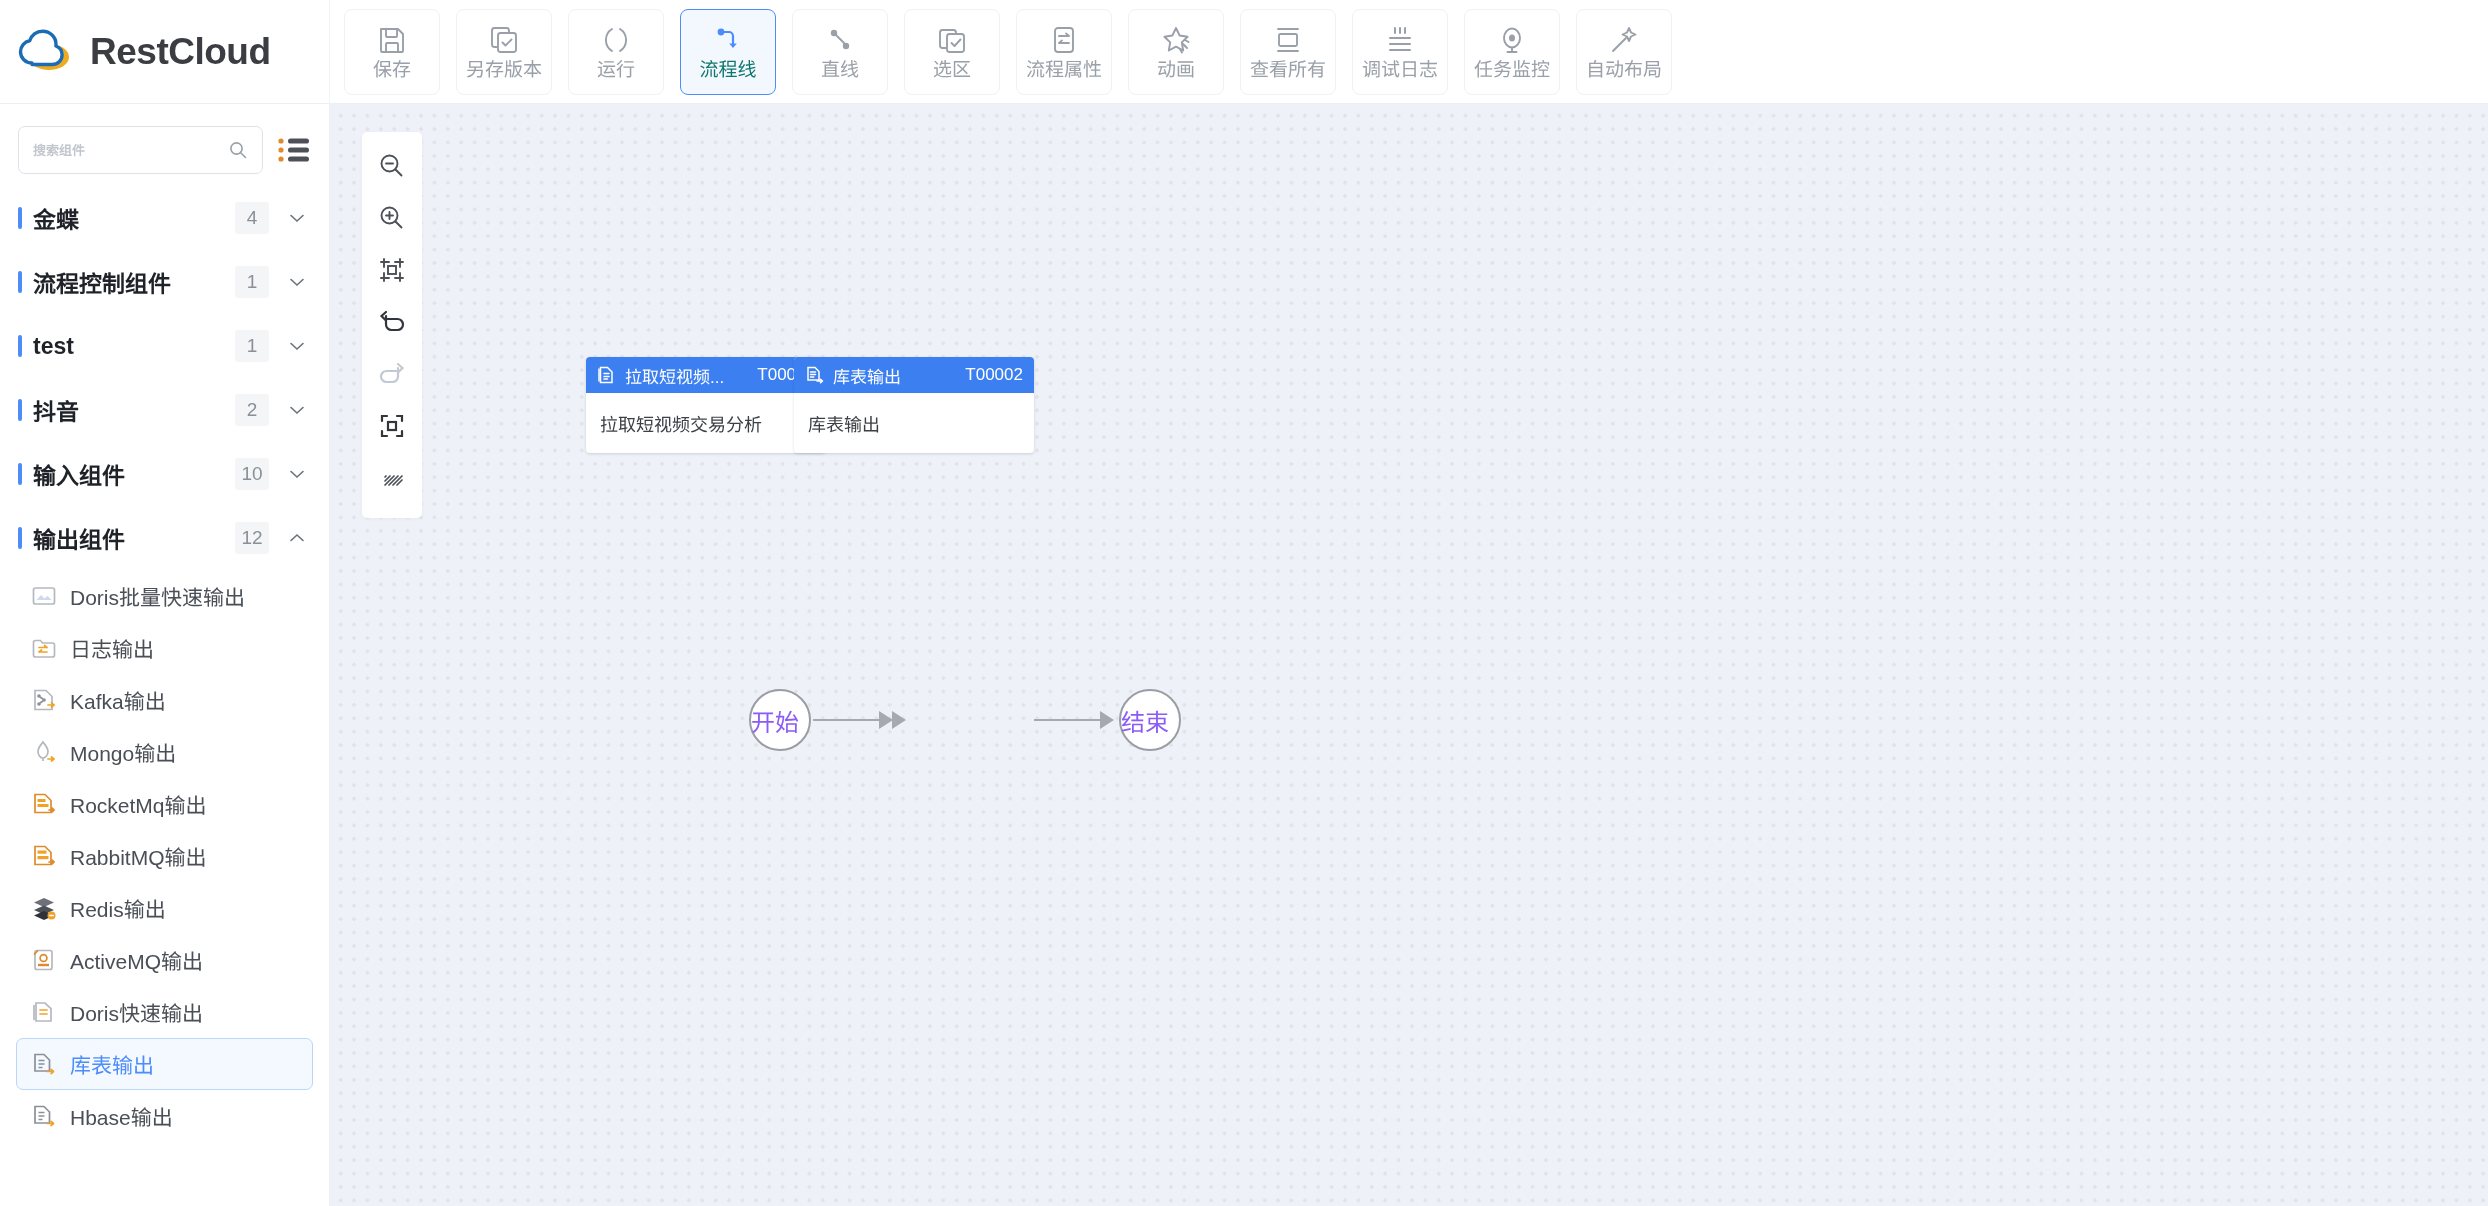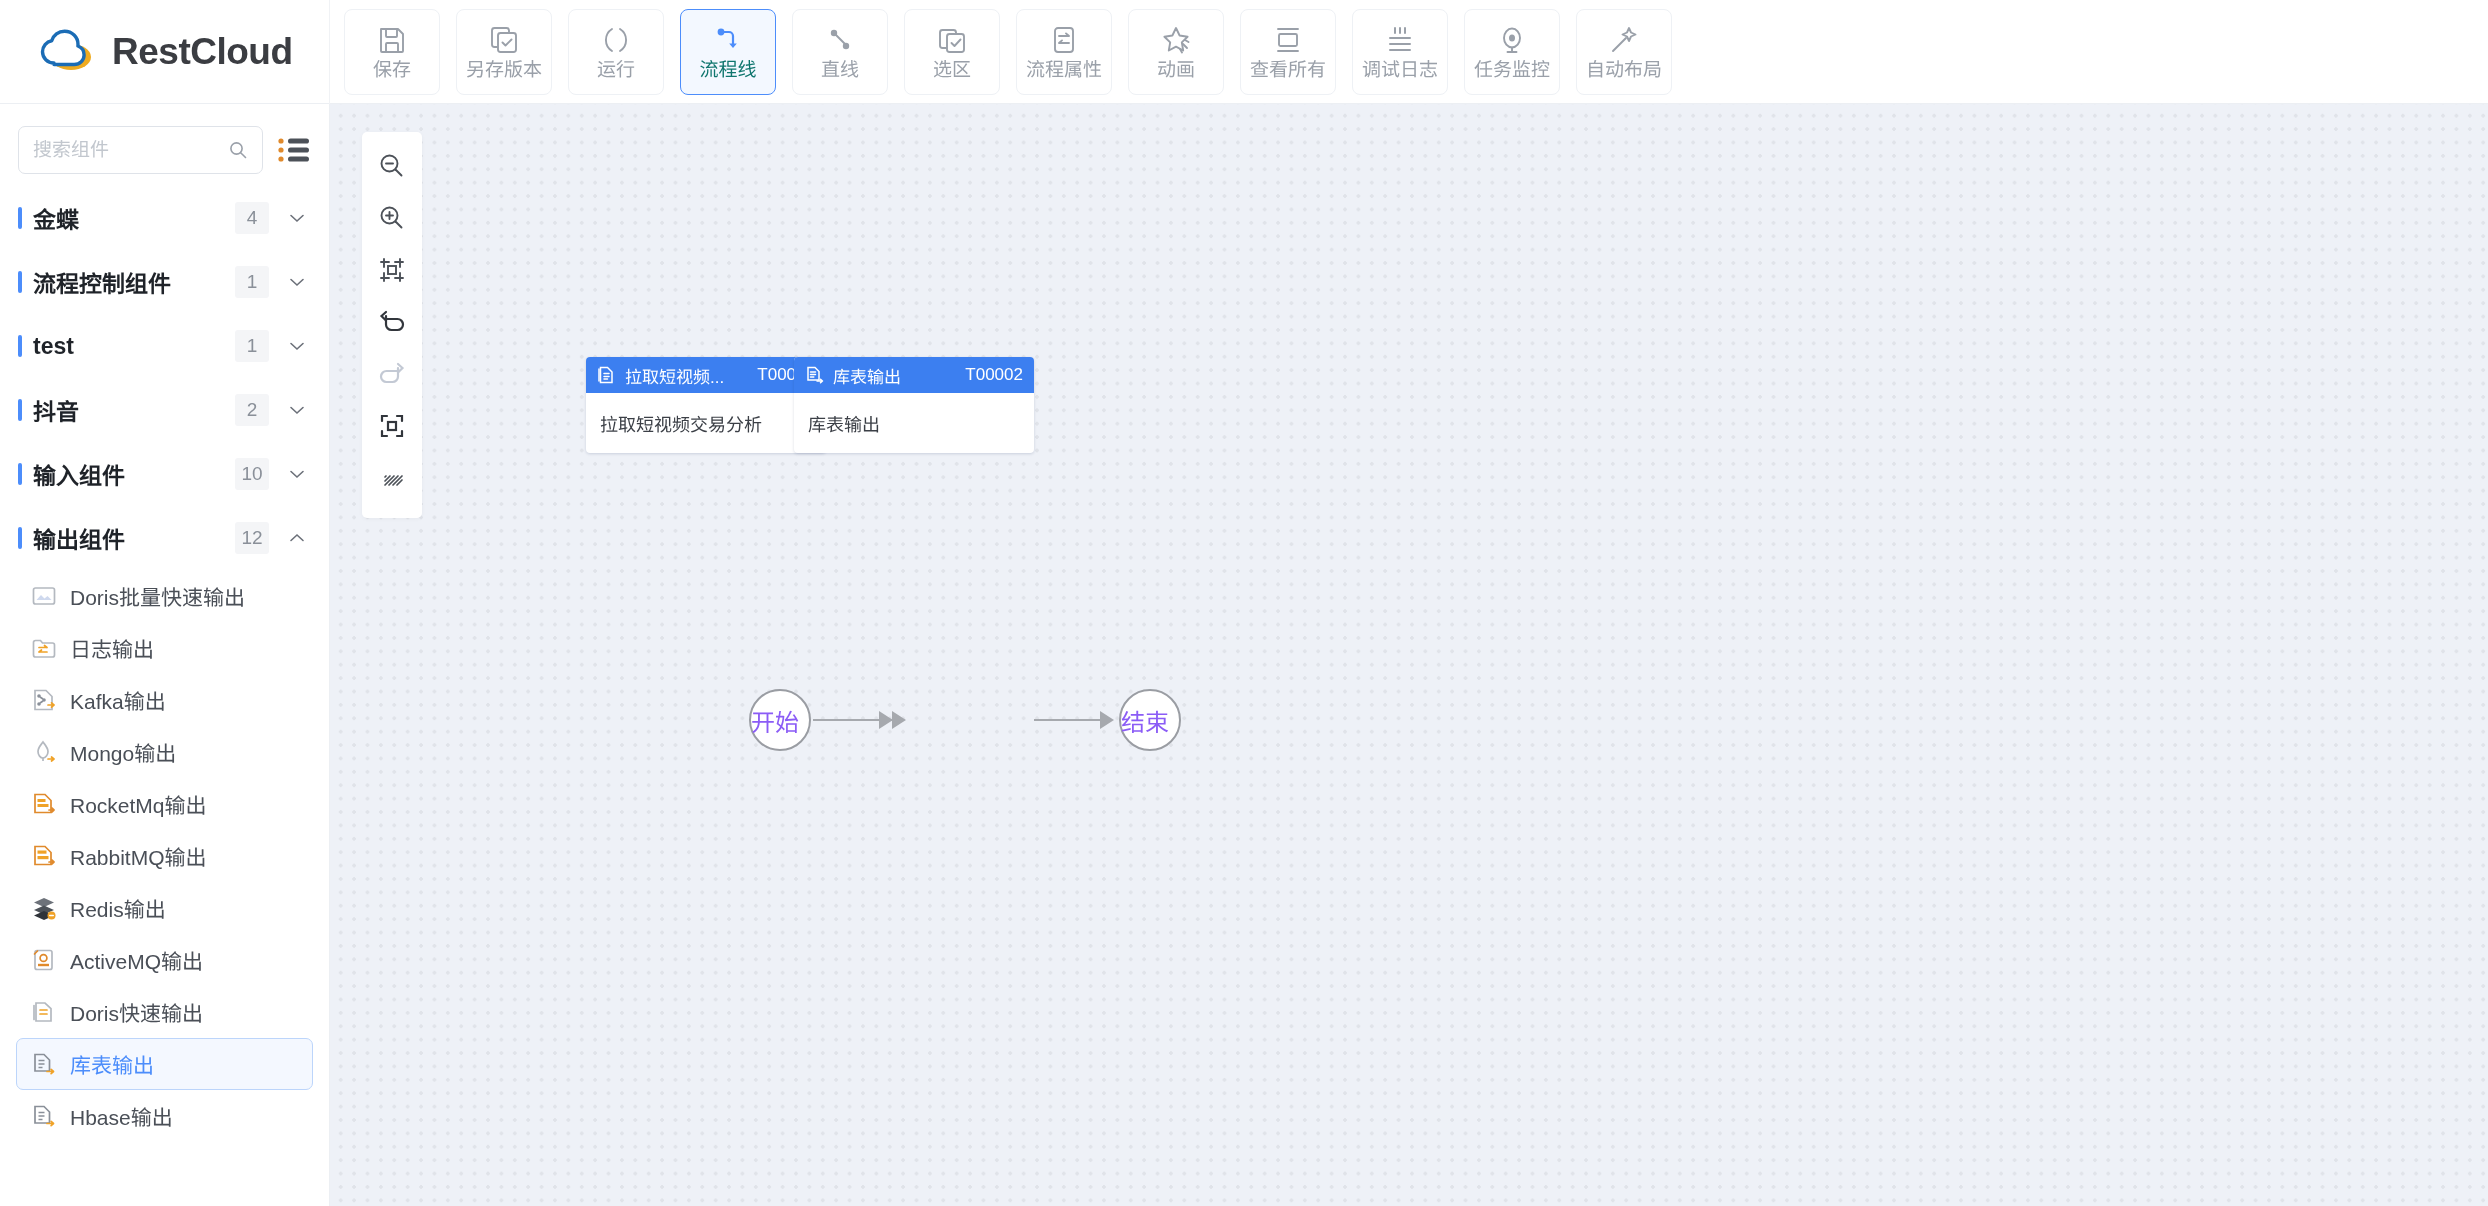--- a/index.html
+++ b/index.html
@@ -11,21 +11,21 @@
   }
 
   
   .topbar {
     position: absolute; left: 0; top: 0; width: 2488px; height: 104px;
     background: #ffffff; display: flex; align-items: center;
     border-bottom: 1px solid #eceff3;
   }
   .brand {
     width: 330px; height: 104px; display: flex; align-items: center;
-    padding-left: 38px; gap: 16px; flex: 0 0 330px;
+    padding-left: 16px; gap: 16px; flex: 0 0 330px;
     border-right: 1px solid #f0f2f5;
   }
   .brand-logo { width: 58px; height: 52px; flex: 0 0 58px; }
   .brand-name {
     font-size: 37px; font-weight: 700; color: #3b3d42; letter-spacing: -0.5px;
   }
 
   .tool-strip {
     display: flex; align-items: center; gap: 16px; padding-left: 14px;
   }
@@ -49,22 +49,23 @@
     display: flex; align-items: center; gap: 14px;
     padding: 22px 18px 12px 18px;
   }
   .search-box {
     position: relative; flex: 1 1 auto; height: 48px;
     border: 1px solid #dfe3e9; border-radius: 7px; background: #fff;
     display: flex; align-items: center; padding: 0 14px;
   }
   .search-box input {
     border: 0; outline: 0; width: 100%; height: 100%;
-    font-size: 19px; color: #3b3d42; background: transparent;
+    font-size: 13px; color: #3b3d42; background: transparent;
     font-family: inherit;
+    font-weight: bold;
   }
   .search-box input::placeholder { color: #c2c7ce; }
   .search-box .sicon { flex: 0 0 20px; width: 20px; height: 20px; }
   .list-toggle { width: 34px; height: 32px; cursor: pointer; flex: 0 0 34px; }
 
   .cat {
     height: 64px; display: flex; align-items: center;
     padding: 0 22px 0 18px; cursor: pointer;
   }
   .cat .bar {

